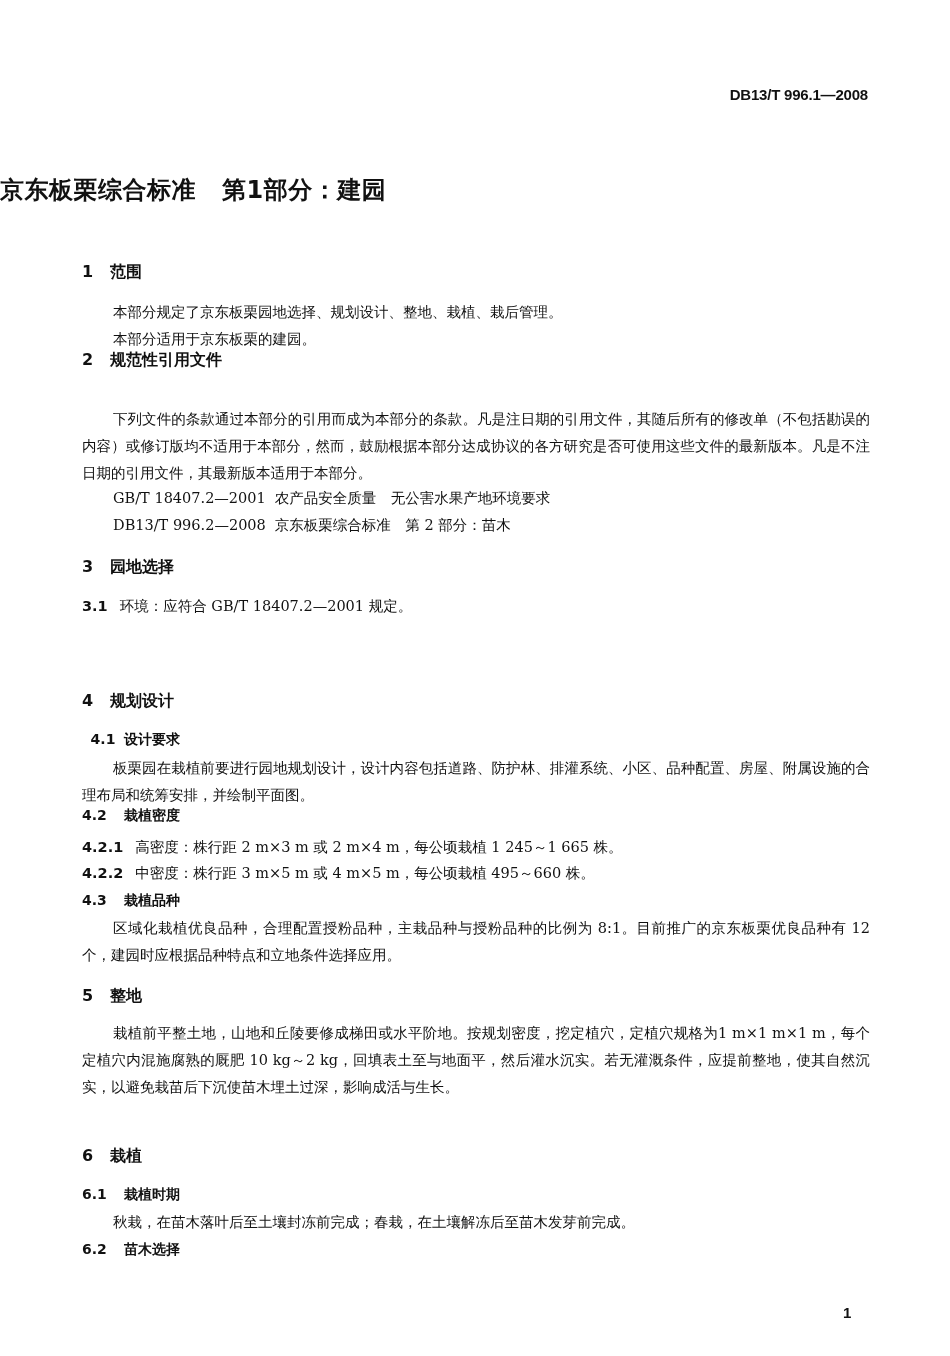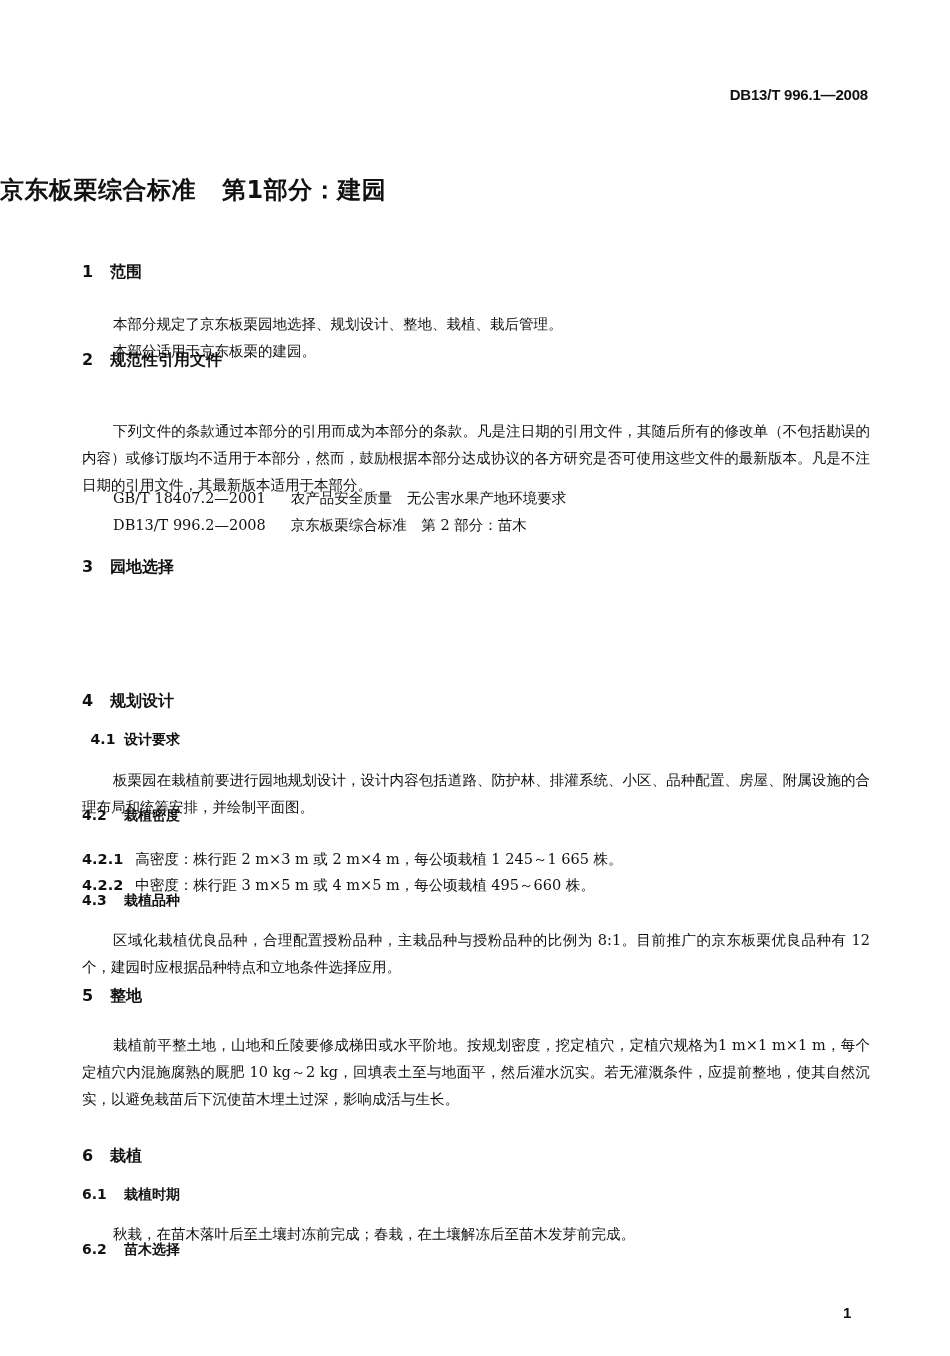--- a/index.html
+++ b/index.html
@@ -5,25 +5,25 @@
   html, body { margin: 0; padding: 0; background: #ffffff; }
   body { width: 950px; height: 1356px; position: relative; overflow: hidden; color: #111; }
   .page { position: absolute; left: 0; top: 0; width: 950px; height: 1356px; }
   .std-no { position: absolute; right: 82px; top: 86px; font-family: Liberation Sans, sans-serif; font-weight: bold; font-size: 15px; letter-spacing: -0.2px; }
   .title { position: absolute; left: 0; width: 950px; top: 174px; text-align: left; font-family: "DejaVu Sans", sans-serif; font-weight: bold; font-size: 24px; letter-spacing: 0.5px; }
   .title .gap { display: inline-block; width: 26px; }
   .h1 { position: absolute; left: 82px; font-family: "DejaVu Sans", sans-serif; font-weight: bold; font-size: 16px; }
   .h1 .num { display: inline-block; width: 28px; }
   .h2 { position: absolute; left: 82px; font-family: "DejaVu Sans", sans-serif; font-weight: bold; font-size: 14px; }
   .h2 .num { display: inline-block; width: 42px; }
-  .p { position: absolute; left: 82px; width: 788px; font-family: "DejaVu Serif", serif; font-size: 14.5px; line-height: 27px; text-align: justify; margin-top: 12px; }
+  .p { position: absolute; left: 82px; width: 788px; font-family: "DejaVu Serif", serif; font-size: 14.5px; line-height: 27px; text-align: justify; }
   .p.indent { text-indent: 31px; }
   .p .num { font-family: "DejaVu Sans", sans-serif; font-weight: bold; margin-right: 12px; }
   .ref { position: absolute; left: 113px; font-family: "DejaVu Serif", serif; font-size: 14.5px; }
-  .ref .code { display: inline-block; margin-right: 25px; }
+  .ref .code { display: inline-block; margin-right: 9px; }
   .pageno { position: absolute; left: 843px; top: 1304px; font-family: "Liberation Sans", sans-serif; font-weight: bold; font-size: 15px; }
 </style>
 </head>
 <body>
 
 <div class="page">
 
   <div class="std-no">DB13/T 996.1—2008</div>
 
   <div class="title">
@@ -42,20 +42,23 @@
   <div class="p indent" style="top:406px;">下列文件的条款通过本部分的引用而成为本部分的条款。凡是注日期的引用文件，其随后所有的修改单（不包括勘误的内容）或修订版均不适用于本部分，然而，鼓励根据本部分达成协议的各方研究是否可使用这些文件的最新版本。凡是不注日期的引用文件，其最新版本适用于本部分。</div>
   <div class="ref" style="top:489px;">
     <span class="code">GB/T 18407.2—2001</span><span>农产品安全质量　无公害水果产地环境要求</span>
   </div>
   <div class="ref" style="top:516px;">
     <span class="code">DB13/T 996.2—2008</span><span>京东板栗综合标准　第 2 部分：苗木</span>
   </div>
 
   <div class="h1" style="top:557px;">
     <span class="num">3</span><span>园地选择</span>
+  </div>
+  <div class="p" style="top:593px;">
+    <span class="num">3.1</span><span>环境：应符合 GB/T 18407.2—2001 规定。</span>
   </div>
 
   <div class="h1" style="top:691px;">
     <span class="num">4</span><span>规划设计</span>
   </div>
   <div class="h2" style="top:731px;text-align:center;">
     <span class="num">4.1</span><span>设计要求</span>
   </div>
   <div class="p indent" style="top:755px;">板栗园在栽植前要进行园地规划设计，设计内容包括道路、防护林、排灌系统、小区、品种配置、房屋、附属设施的合理布局和统筹安排，并绘制平面图。</div>
   <div class="h2" style="top:807px;">

